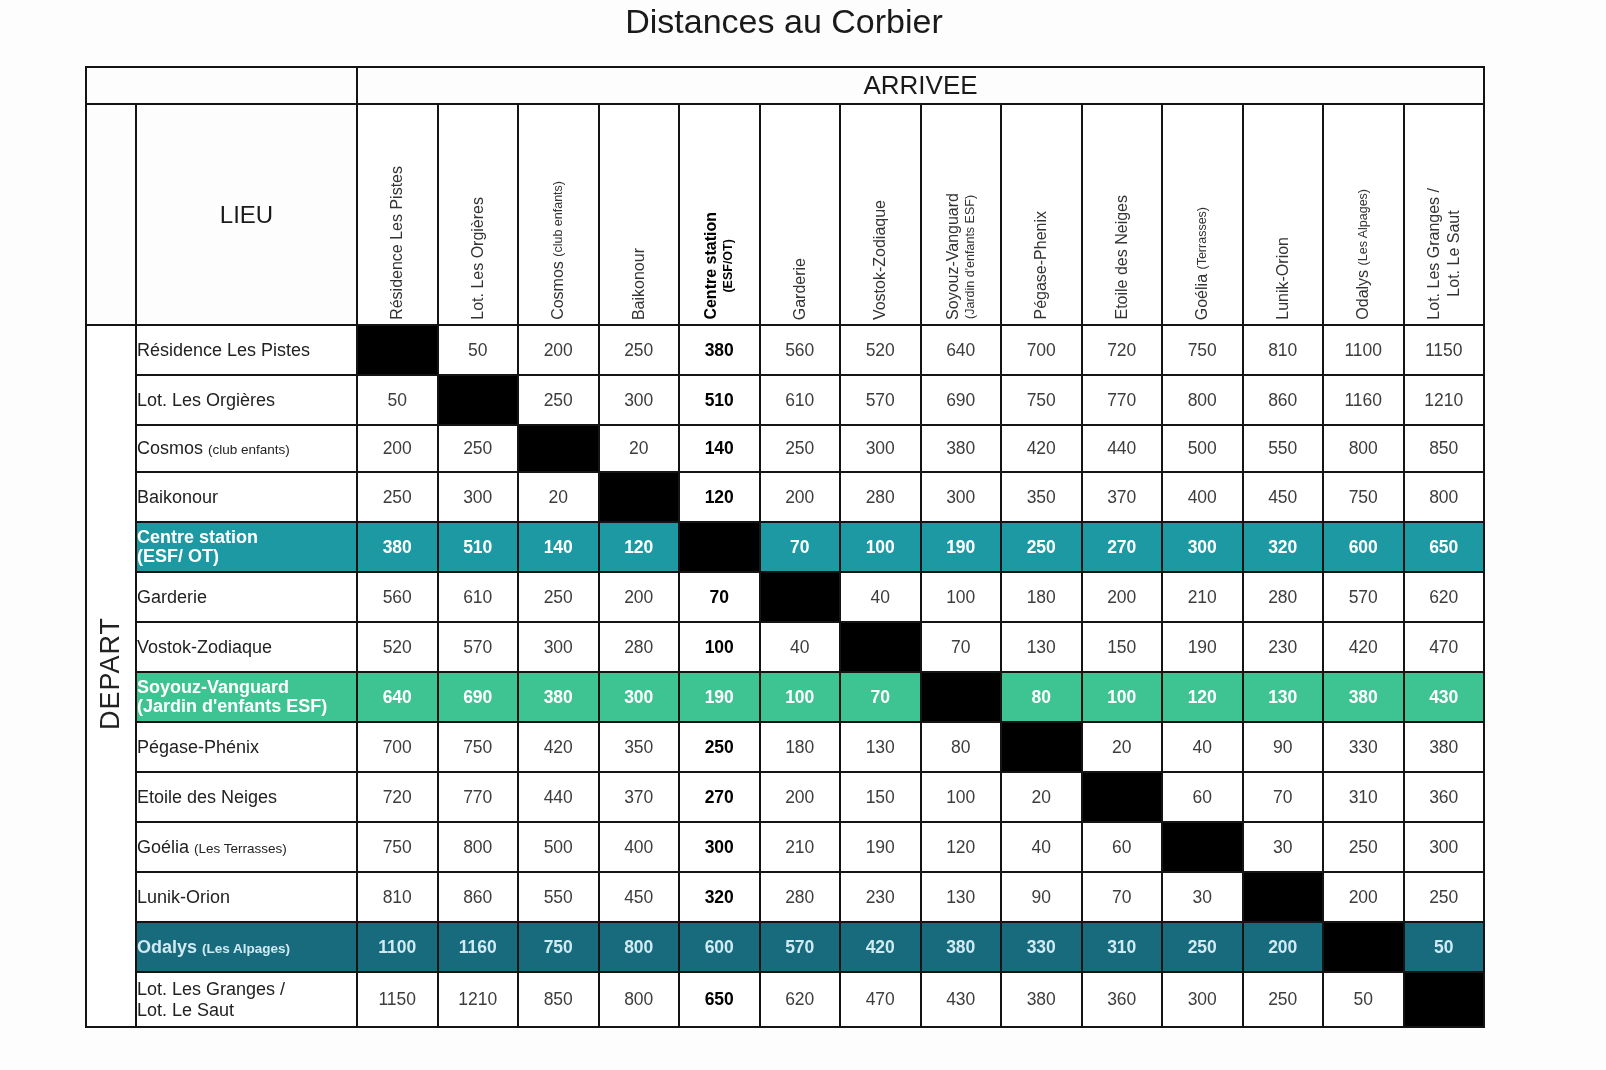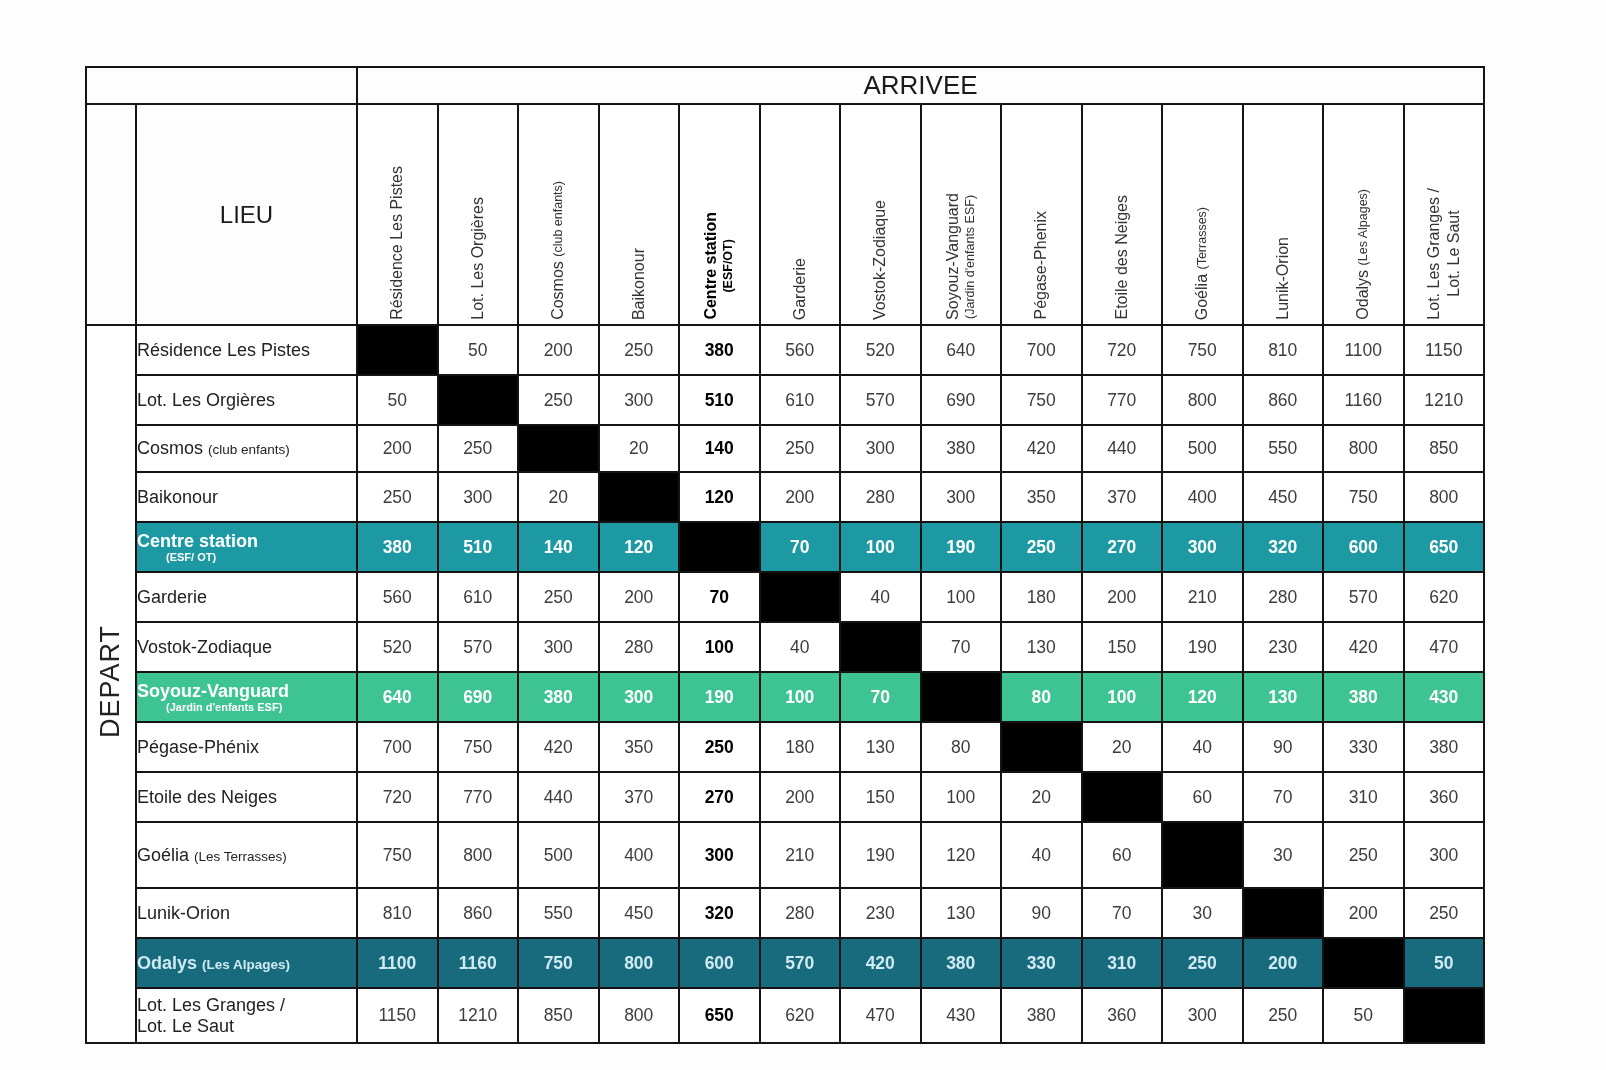--- a/index.html
+++ b/index.html
@@ -37,32 +37,33 @@
   .rot.boldcol { font-weight:700; color:#000; }
 
   td.depart-cell { text-align:center; vertical-align:middle; background:#fff; }
   td.depart-cell .rot { font-size:27px; letter-spacing:1px; color:#222; }
 
   td.rowlabel {
     text-align:left; padding:1px 4px 1px 7px;
     font-size:18px; color:#222; background:#fff; line-height:1.15;
   }
   td.rowlabel .paren { font-size:13.5px; }
-  td.rowlabel .sub   { display:block; font-size:11px; line-height:1.1;padding-left:29px; }
+  td.rowlabel .sub   { display:block; font-size:18px; line-height:1.1; }
   td.rowlabel.hl     { font-weight:700; }
 
   td.val { text-align:center; font-size:17.5px; color:#3d3d3d; background:#fff; }
   td.val.boldcol { font-weight:700; color:#000; }
   td.val.hlv     { font-weight:700; }
   td.diag { background:#000; }
 </style>
 </head>
 <body>
 
 <div class="page">
+  <div class="title">Distances au Corbier</div>
 
   <table class="matrix">
     <colgroup>
       <col style="width:50px">
       <col style="width:221px">
     <col style="width: 80.5px;">
         <col style="width: 80.5px;">
         <col style="width: 80.5px;">
         <col style="width: 80.5px;">
         <col style="width: 80.5px;">
@@ -263,21 +264,21 @@
           <td class="val">200</td>
           <td class="val">150</td>
           <td class="val">100</td>
           <td class="val">20</td>
           <td class="diag" style="background: rgb(0, 0, 0);"></td>
           <td class="val">60</td>
           <td class="val">70</td>
           <td class="val">310</td>
           <td class="val">360</td>
         </tr>
-        <tr style="height: 66px;">
+        <tr style="height: 50px;">
           <td class="rowlabel"><span>Goélia <span class="paren">(Les Terrasses)</span></span></td>
           <td class="val">750</td>
           <td class="val">800</td>
           <td class="val">500</td>
           <td class="val">400</td>
           <td class="val boldcol">300</td>
           <td class="val">210</td>
           <td class="val">190</td>
           <td class="val">120</td>
           <td class="val">40</td>

